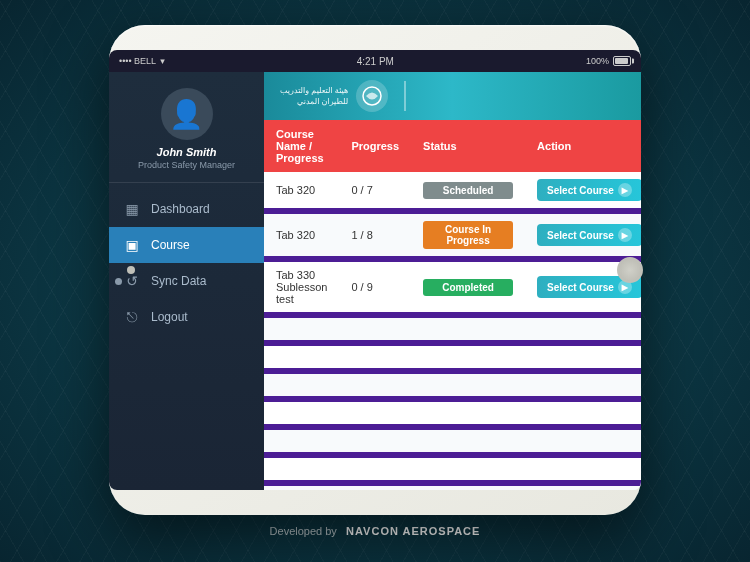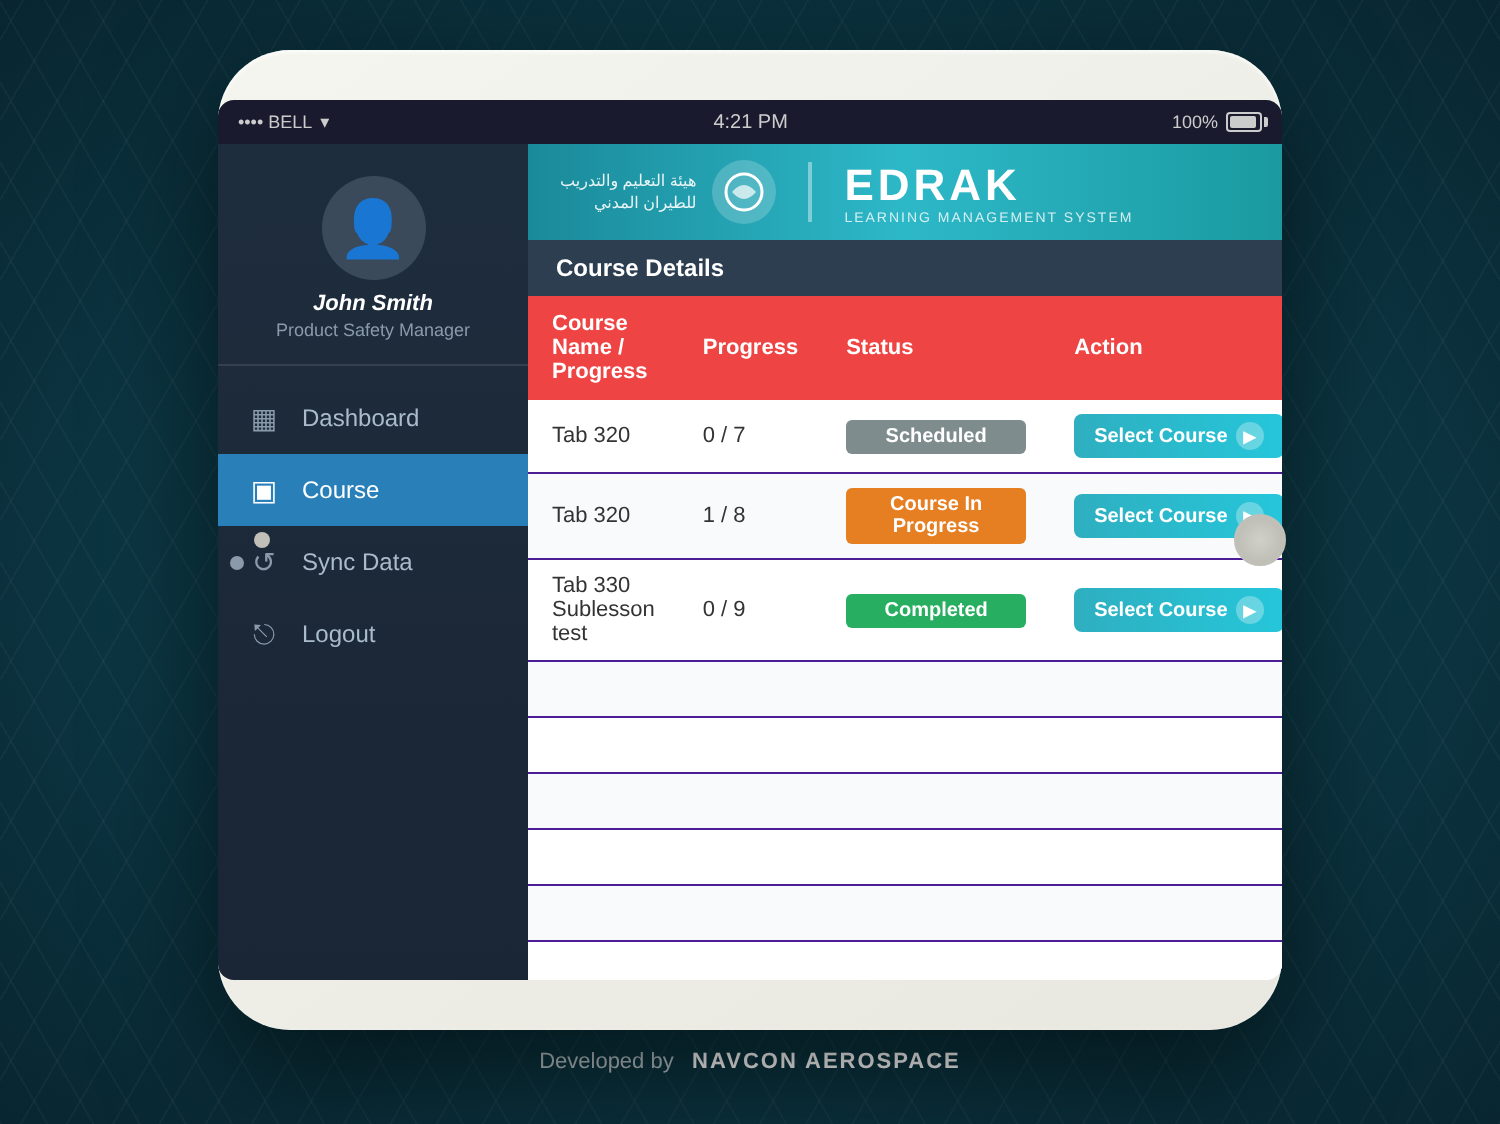--- a/index.html
+++ b/index.html
@@ -335,21 +335,21 @@
 
     thead th {
       color: #fff;
       font-size: 11px;
       font-weight: 600;
       padding: 8px 12px;
       text-align: left;
     }
 
     tbody tr {
-      border-bottom: 1px solid #4c1d95;
+      border-bottom: 6px solid #4c1d95;
       background: #fff;
     }
 
     tbody tr:nth-child(even) {
       background: #f8fafc;
     }
 
     tbody td {
       padding: 7px 12px;
       font-size: 11px;
@@ -471,29 +471,24 @@
         <div class="content-header">
           <div class="logo-area">
             <div class="logo-arabic">هيئة التعليم والتدريب<br>للطيران المدني</div>
             <div class="logo-circle">
               <svg width="22" height="22" viewBox="0 0 22 22">
                 <circle cx="11" cy="11" r="9" fill="none" stroke="white" stroke-width="1.5"></circle>
                 <path d="M5 11 Q11 4 17 11 Q11 18 5 11Z" fill="white" opacity="0.7"></path>
               </svg>
             </div>
             <div class="logo-divider"></div>
-            <div>
-              <div class="logo-text">EDRAK</div>
-              <div class="logo-subtitle">LEARNING MANAGEMENT SYSTEM</div>
-            </div>
           </div>
         </div>
 
         <div class="table-container">
-          <div class="section-title">Course Details</div>
 
           <table>
             <thead>
               <tr>
                 <th>Course Name / Progress</th>
                 <th>Progress</th>
                 <th>Status</th>
                 <th>Action</th>
               </tr>
             </thead>

